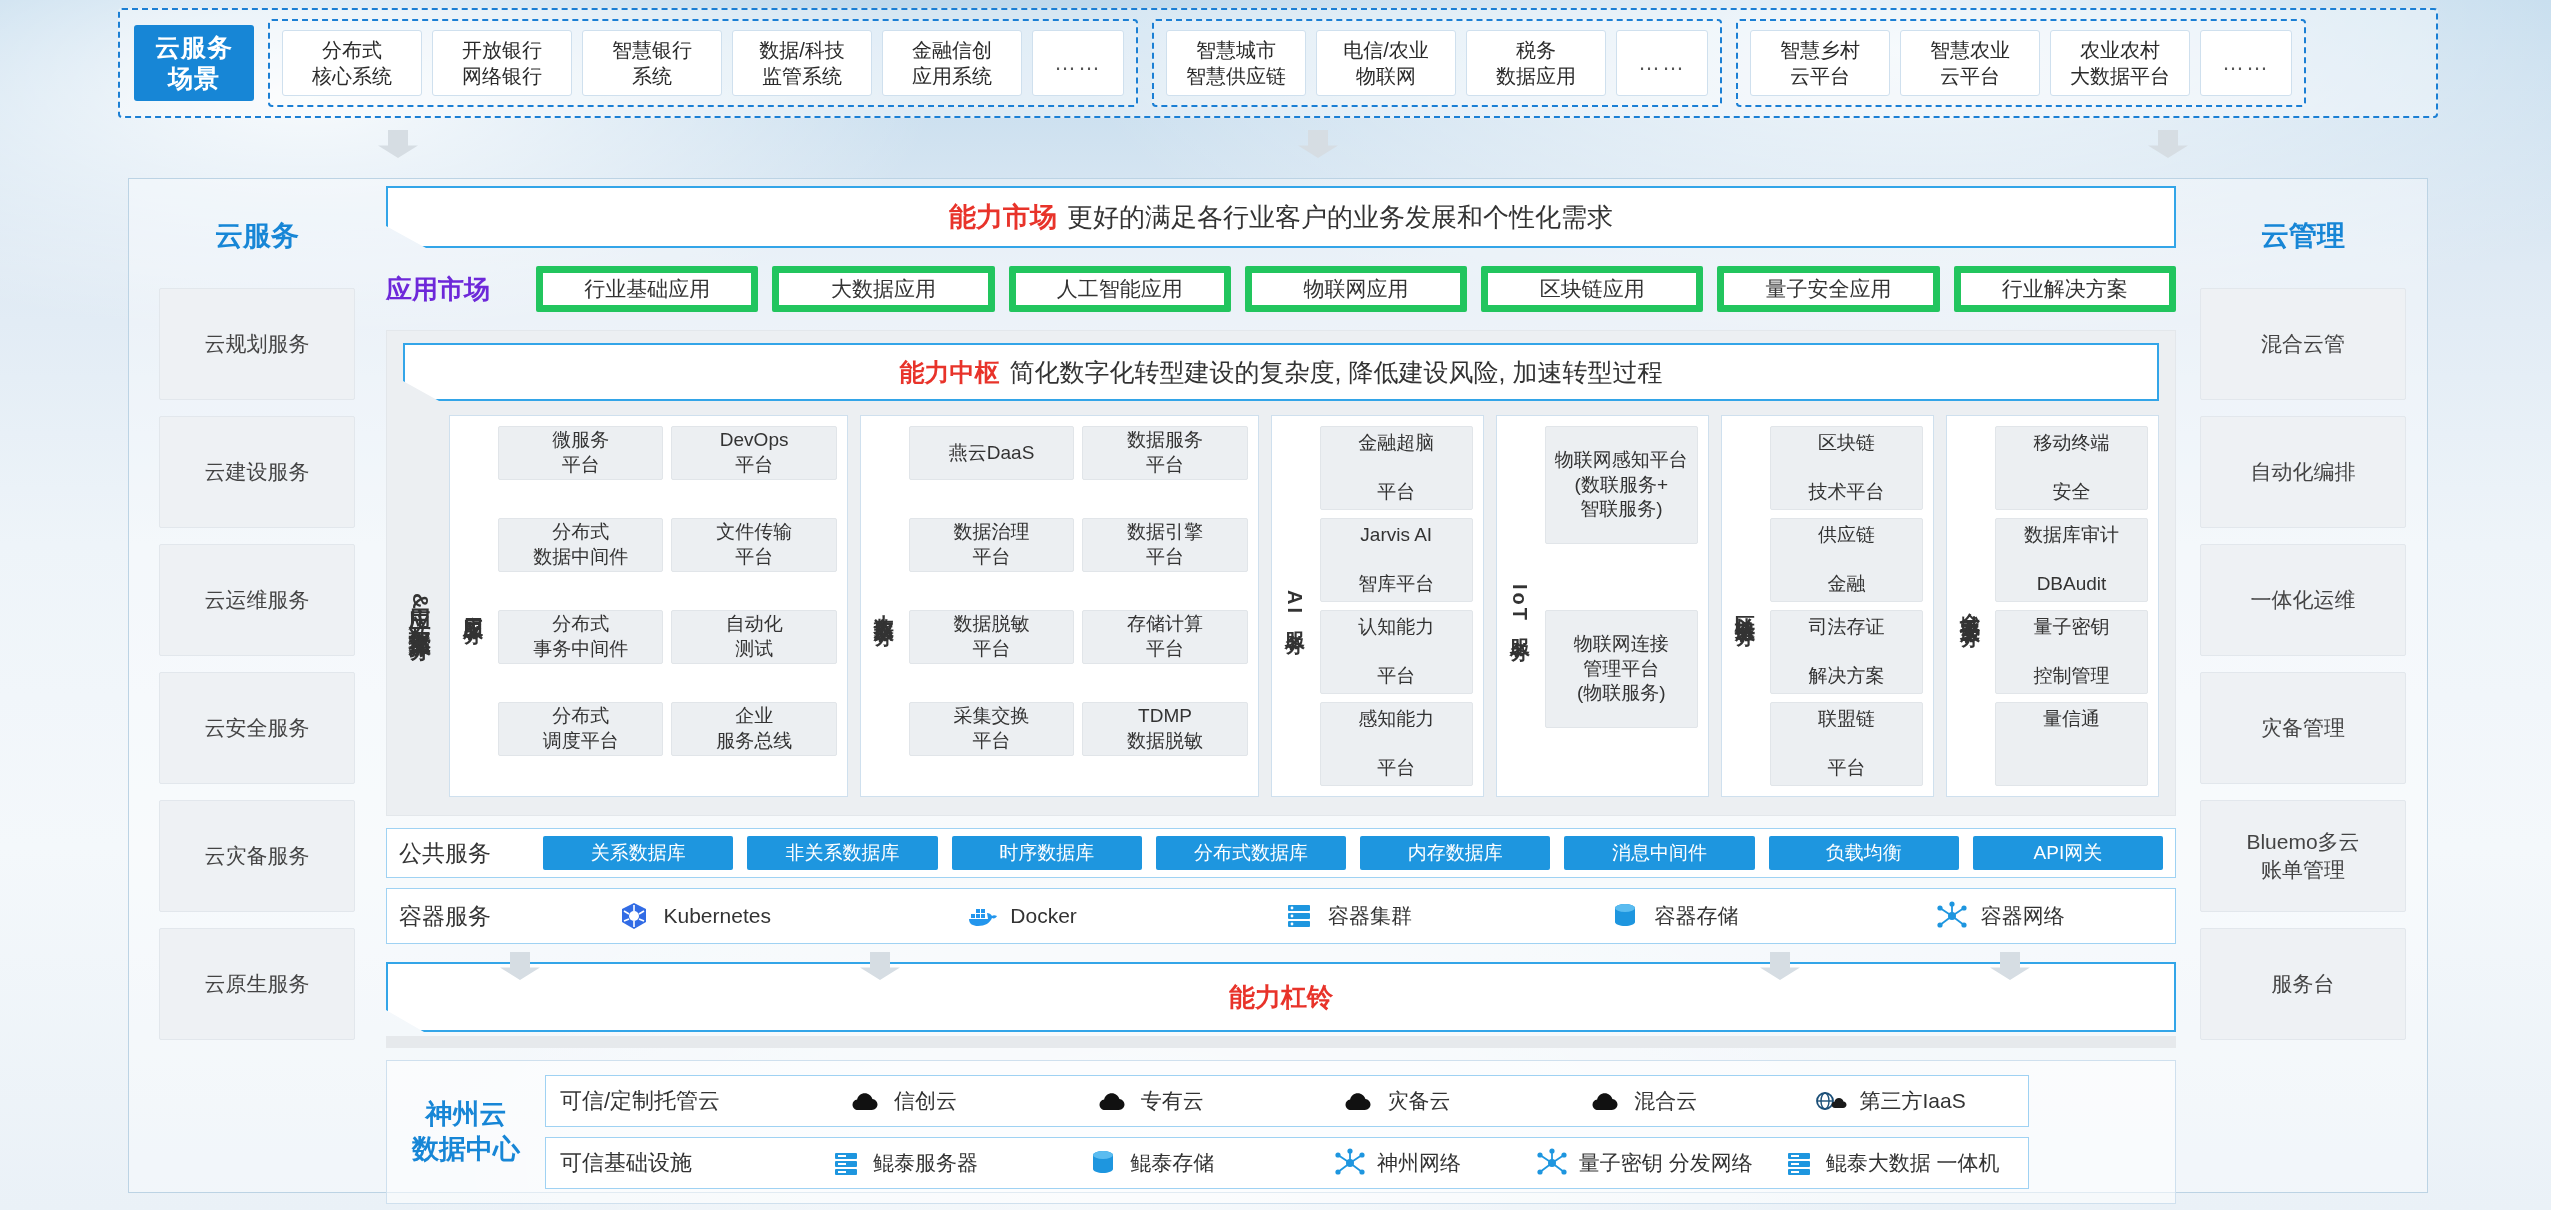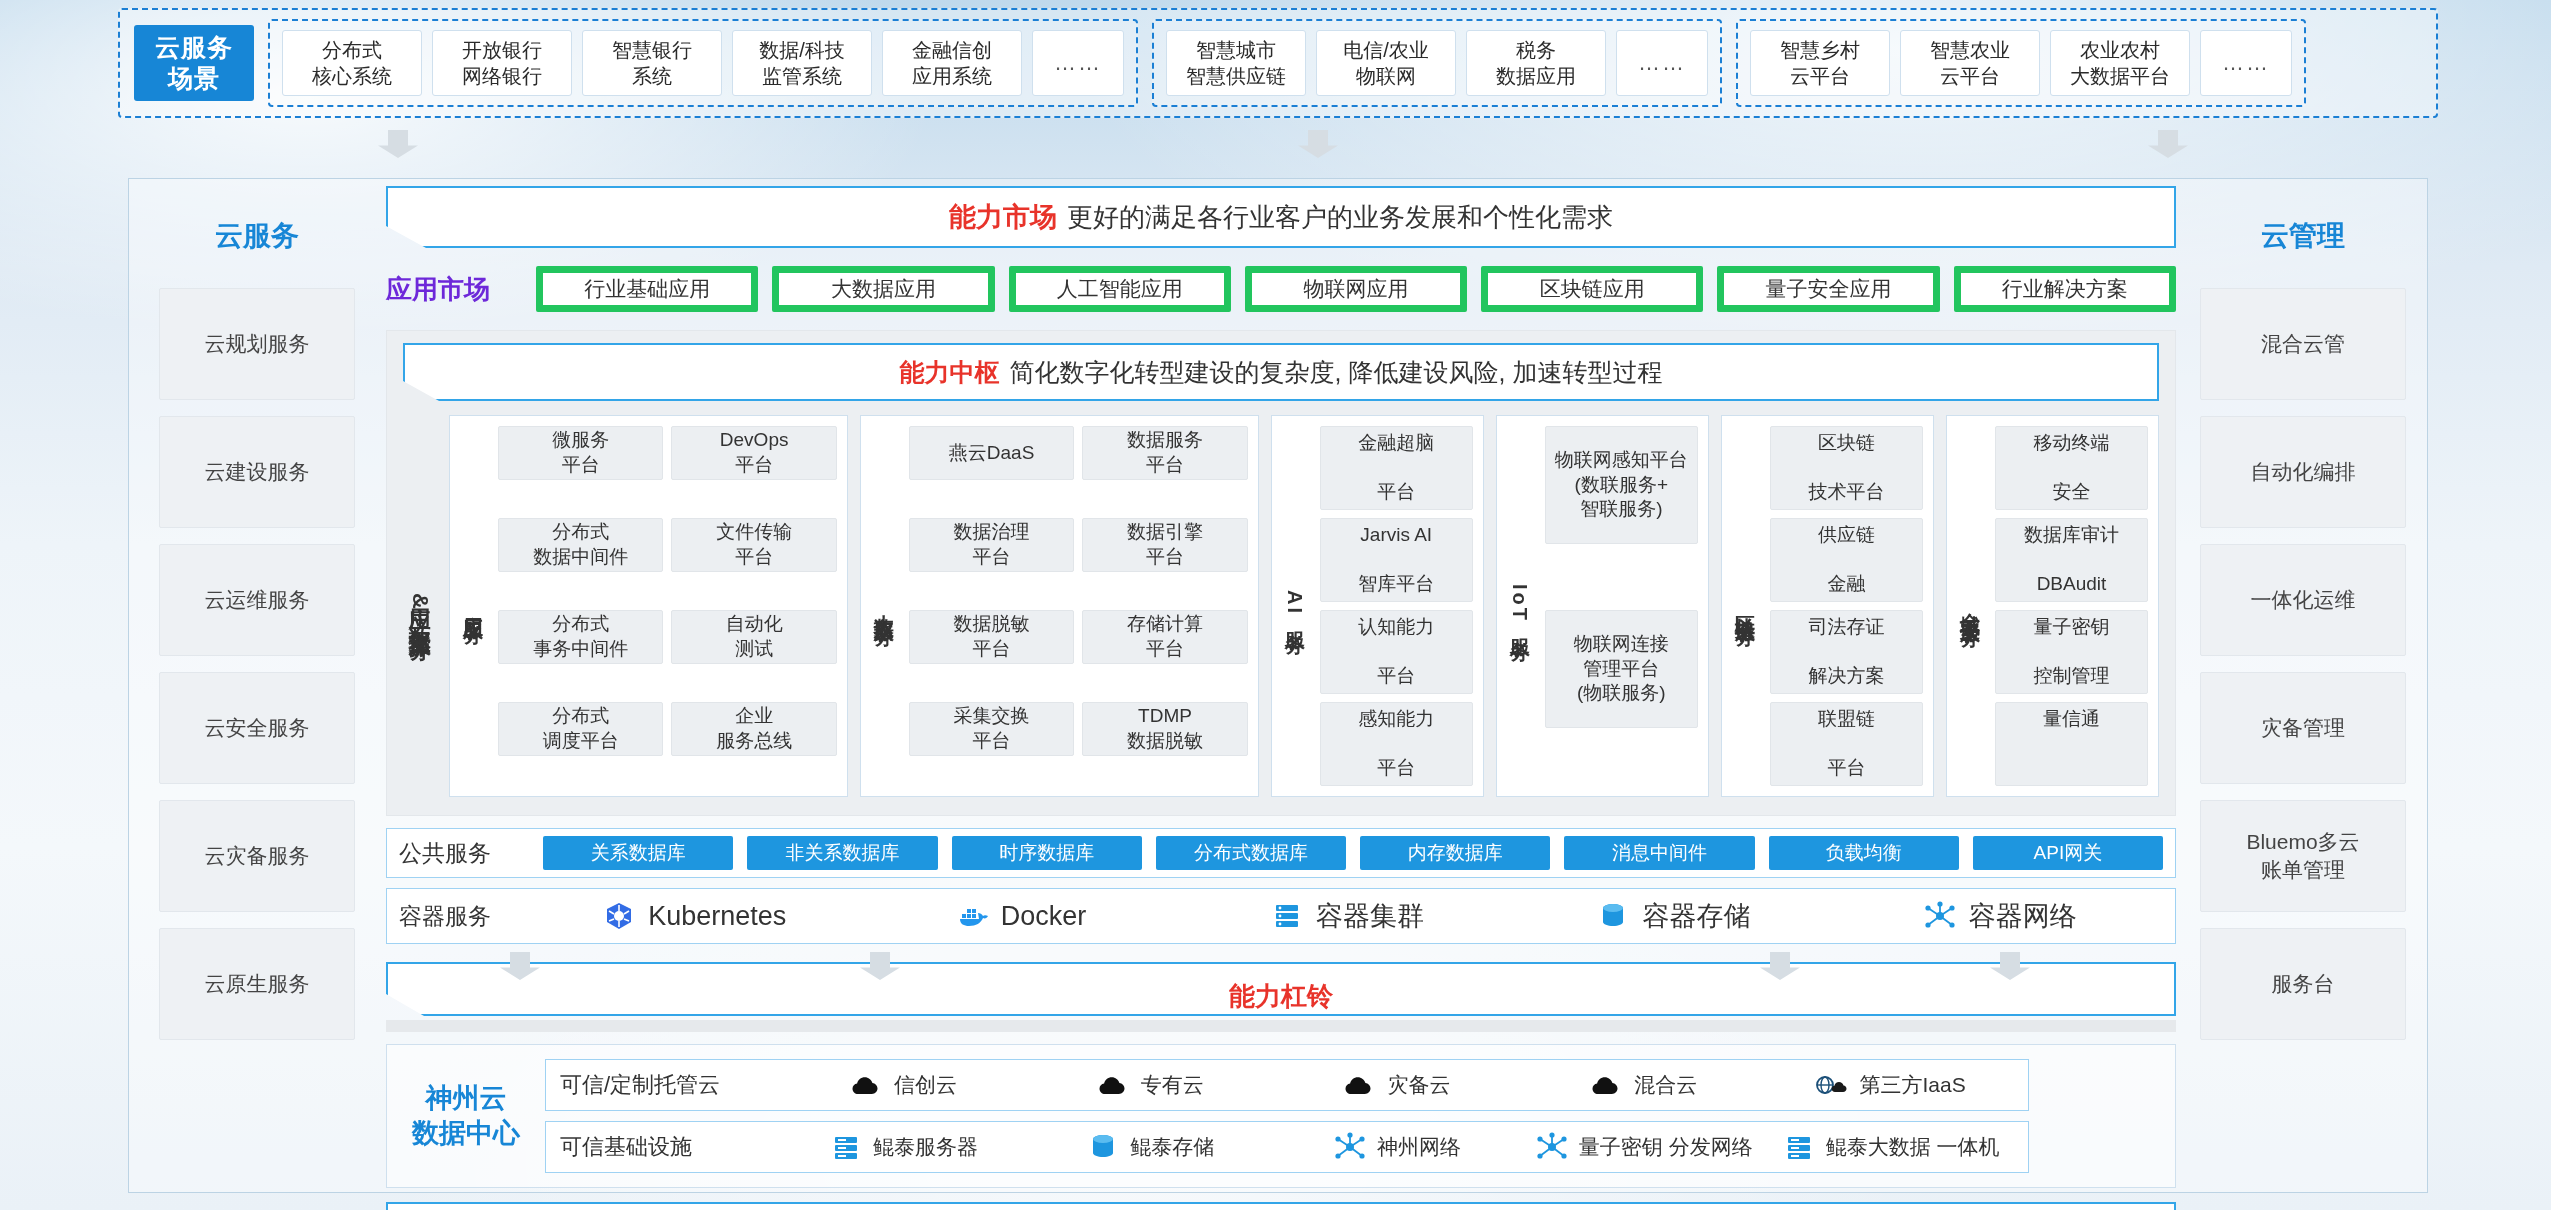--- a/index.html
+++ b/index.html
@@ -140,27 +140,27 @@
     display:flex; align-items:center; justify-content:center; border-radius:2px;
   }
   .cnt-row{
     margin-top:10px; height:56px; border:1px solid #9fd2f3; background:#fff;
     display:flex; align-items:center; padding:0 12px;
   }
   .cnt-label{ font-size:23px; color:#333; width:132px; }
   .cnt-items{ flex:1; display:flex; }
   .cnt-item{
     flex:1; display:flex; align-items:center; justify-content:center; gap:12px;
-    font-size:27px; color:#333;
+    font-size:21px; color:#333;
   }
   .ic{ width:34px; height:30px; display:inline-block; }
 
   .mid-banner{
-    margin-top:18px; height:54px; background:#fff; border:2px solid #33a5e8;
-    display:flex; align-items:flex-end; justify-content:center; gap:10px; font-size:26px;
+    margin-top:18px; height:70px; background:#fff; border:2px solid #33a5e8;
+    display:flex; align-items:center; justify-content:center; gap:10px; font-size:26px;
     clip-path:polygon(0 0, 100% 0, 100% 100%, 38px 100%, 0 calc(100% - 22px));
   }
   .mid-banner b{ color:#e8332a; font-weight:bold; }
 
   
   .dc-wrap{
     margin-top:12px; border:1px solid #cfe0ee; background:rgba(255,255,255,.55); padding:14px 14px;
   }
   .dc-inner{ display:flex; gap:14px; align-items:stretch; }
   .dc-title{

